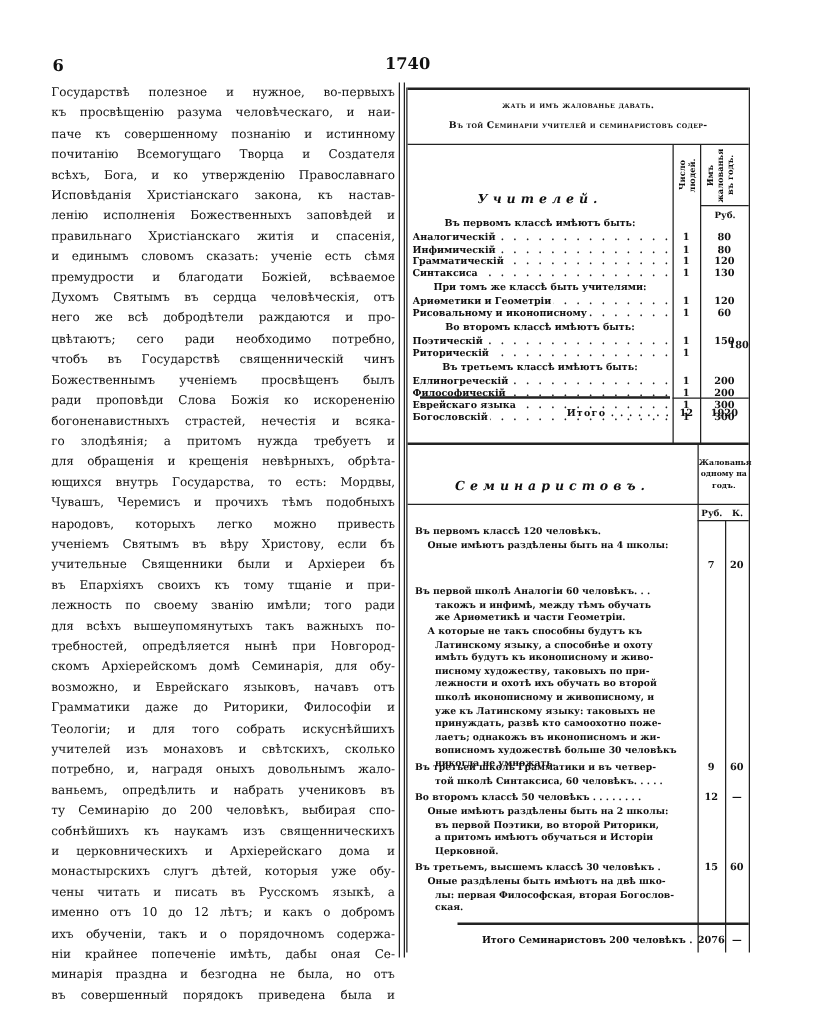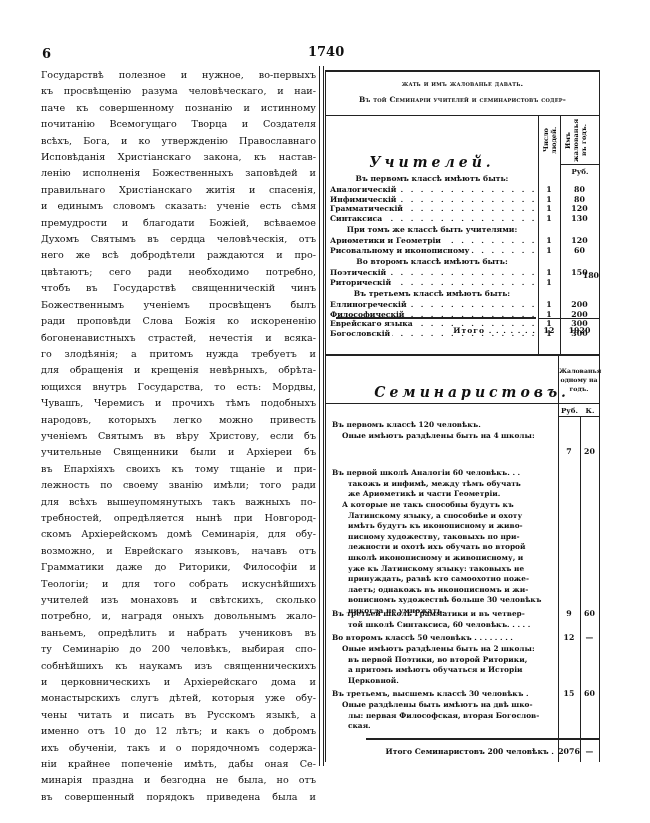--- a/index.html
+++ b/index.html
@@ -7,21 +7,21 @@
   .pagenum{position:absolute;left:42px;top:46px;font-size:13px;font-weight:bold;}
   .year{position:absolute;left:308px;top:44px;font-size:13px;font-weight:bold;}
   .leftcol{position:absolute;left:41px;top:67px;width:275px;font-size:9.6px;line-height:16.4px;text-align:justify;}
   .leftcol .ln{display:block;text-align:justify;text-align-last:justify;white-space:nowrap;overflow:hidden;}
   .vrule{position:absolute;left:319px;top:66px;width:3px;height:700px;border-left:1px solid #222;border-right:1px solid #222;}
   .table{position:absolute;left:325px;top:70px;width:273px;height:692px;border-left:1px solid #222;border-right:1px solid #222;}
   .hdr{position:absolute;left:0;top:0;width:273px;height:46px;border-top:2px solid #222;border-bottom:1px solid #222;font-size:7.4px;font-weight:bold;letter-spacing:0.2px;text-align:center;line-height:16px;padding-top:6px;box-sizing:border-box;font-variant:small-caps;}
   .colline{position:absolute;width:0;border-left:1px solid #222;}
   .hline{position:absolute;height:0;border-top:1px solid #222;}
   .vhead{position:absolute;writing-mode:vertical-rl;transform:rotate(180deg);font-size:6.6px;font-weight:bold;line-height:8px;text-align:center;}
-  .sect-title{position:absolute;font-style:italic;font-weight:bold;font-size:14px;letter-spacing:4px;text-align:center;}
+  .sect-title{position:absolute;font-style:italic;font-weight:bold;font-size:10px;letter-spacing:4px;text-align:center;}
   .subhead{position:absolute;font-size:7.6px;font-weight:bold;text-align:center;}
   .row{position:absolute;left:4px;width:206px;font-size:7.6px;font-weight:bold;white-space:nowrap;overflow:hidden;}
   .row .name{background:#fff;padding-right:2px;}
   .dots{position:absolute;left:0;right:0;top:0;letter-spacing:2.4px;z-index:-1;color:#222;}
   .num{position:absolute;font-size:7.8px;font-weight:bold;text-align:center;}
   .small{position:absolute;font-size:6.2px;font-weight:bold;text-align:center;line-height:9px;}
   .para{position:absolute;font-size:7.4px;font-weight:bold;line-height:10.6px;text-align:justify;}
   .para .ind{padding-left:10px;display:block;}
   .para .ind2{padding-left:16px;display:block;}
 </style>
@@ -147,21 +147,21 @@
 
   <div class="hline" style="left:0;top:284px;width:273px;border-top-width:2px;"></div>
 
   <div class="colline" style="left:232px;top:286px;height:406px;"></div>
   <div class="colline" style="left:254px;top:346px;height:346px;"></div>
   <div class="hline" style="left:0;top:333px;width:273px;"></div>
   <div class="hline" style="left:232px;top:346px;width:41px;"></div>
   <div class="small" style="left:233px;top:296px;width:40px;">Жалованья одному на годъ.</div>
   <div class="num" style="left:233px;top:336px;width:21px;font-size:7px;">Руб.</div>
   <div class="num" style="left:255px;top:336px;width:18px;font-size:7px;">К.</div>
-  <div class="sect-title" style="left:12px;top:314px;width:232px;text-align:right;">Семинаристовъ.</div>
+  <div class="sect-title" style="left:0;top:314px;width:232px;">Семинаристовъ.</div>
 
   <div id="sem-entries">
       <div class="para" style="left: 6px; width: 222px; top: 350px;">
         <span class="" style="display: block;">Въ первомъ классѣ 120 человѣкъ.</span>
         <span class="ind">Оные имѣютъ раздѣлены быть на 4 школы:</span>
       </div>
       <div class="para" style="left: 6px; width: 222px; top: 377.2px; margin-top: 21px;">
         <span class="" style="display: block;">Въ первой школѣ Аналогіи 60 человѣкъ. . .</span>
         <span class="ind2">такожъ и инфимѣ, между тѣмъ обучать</span>
         <span class="ind2">же Ариѳметикѣ и части Геометріи.</span>

